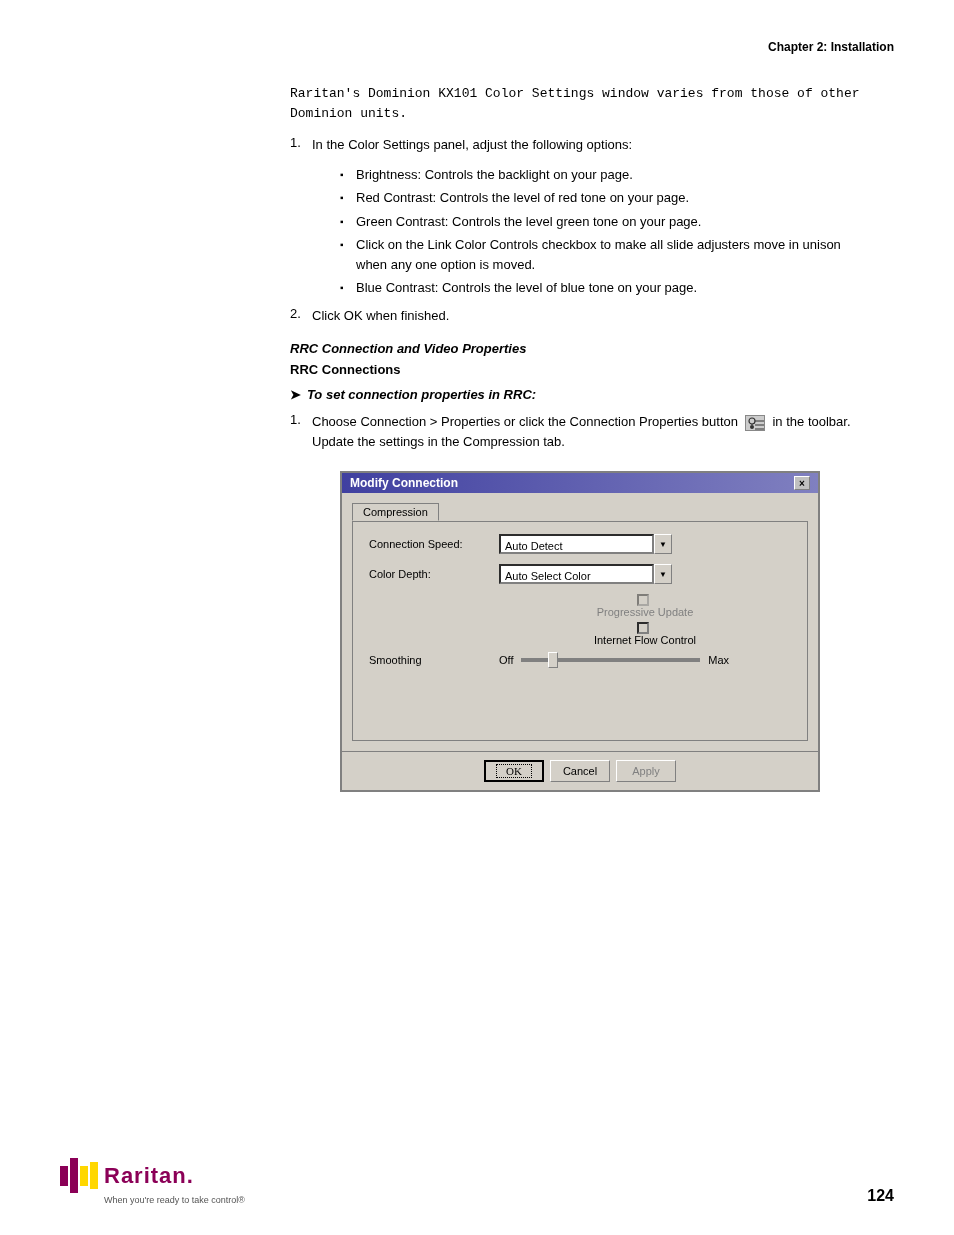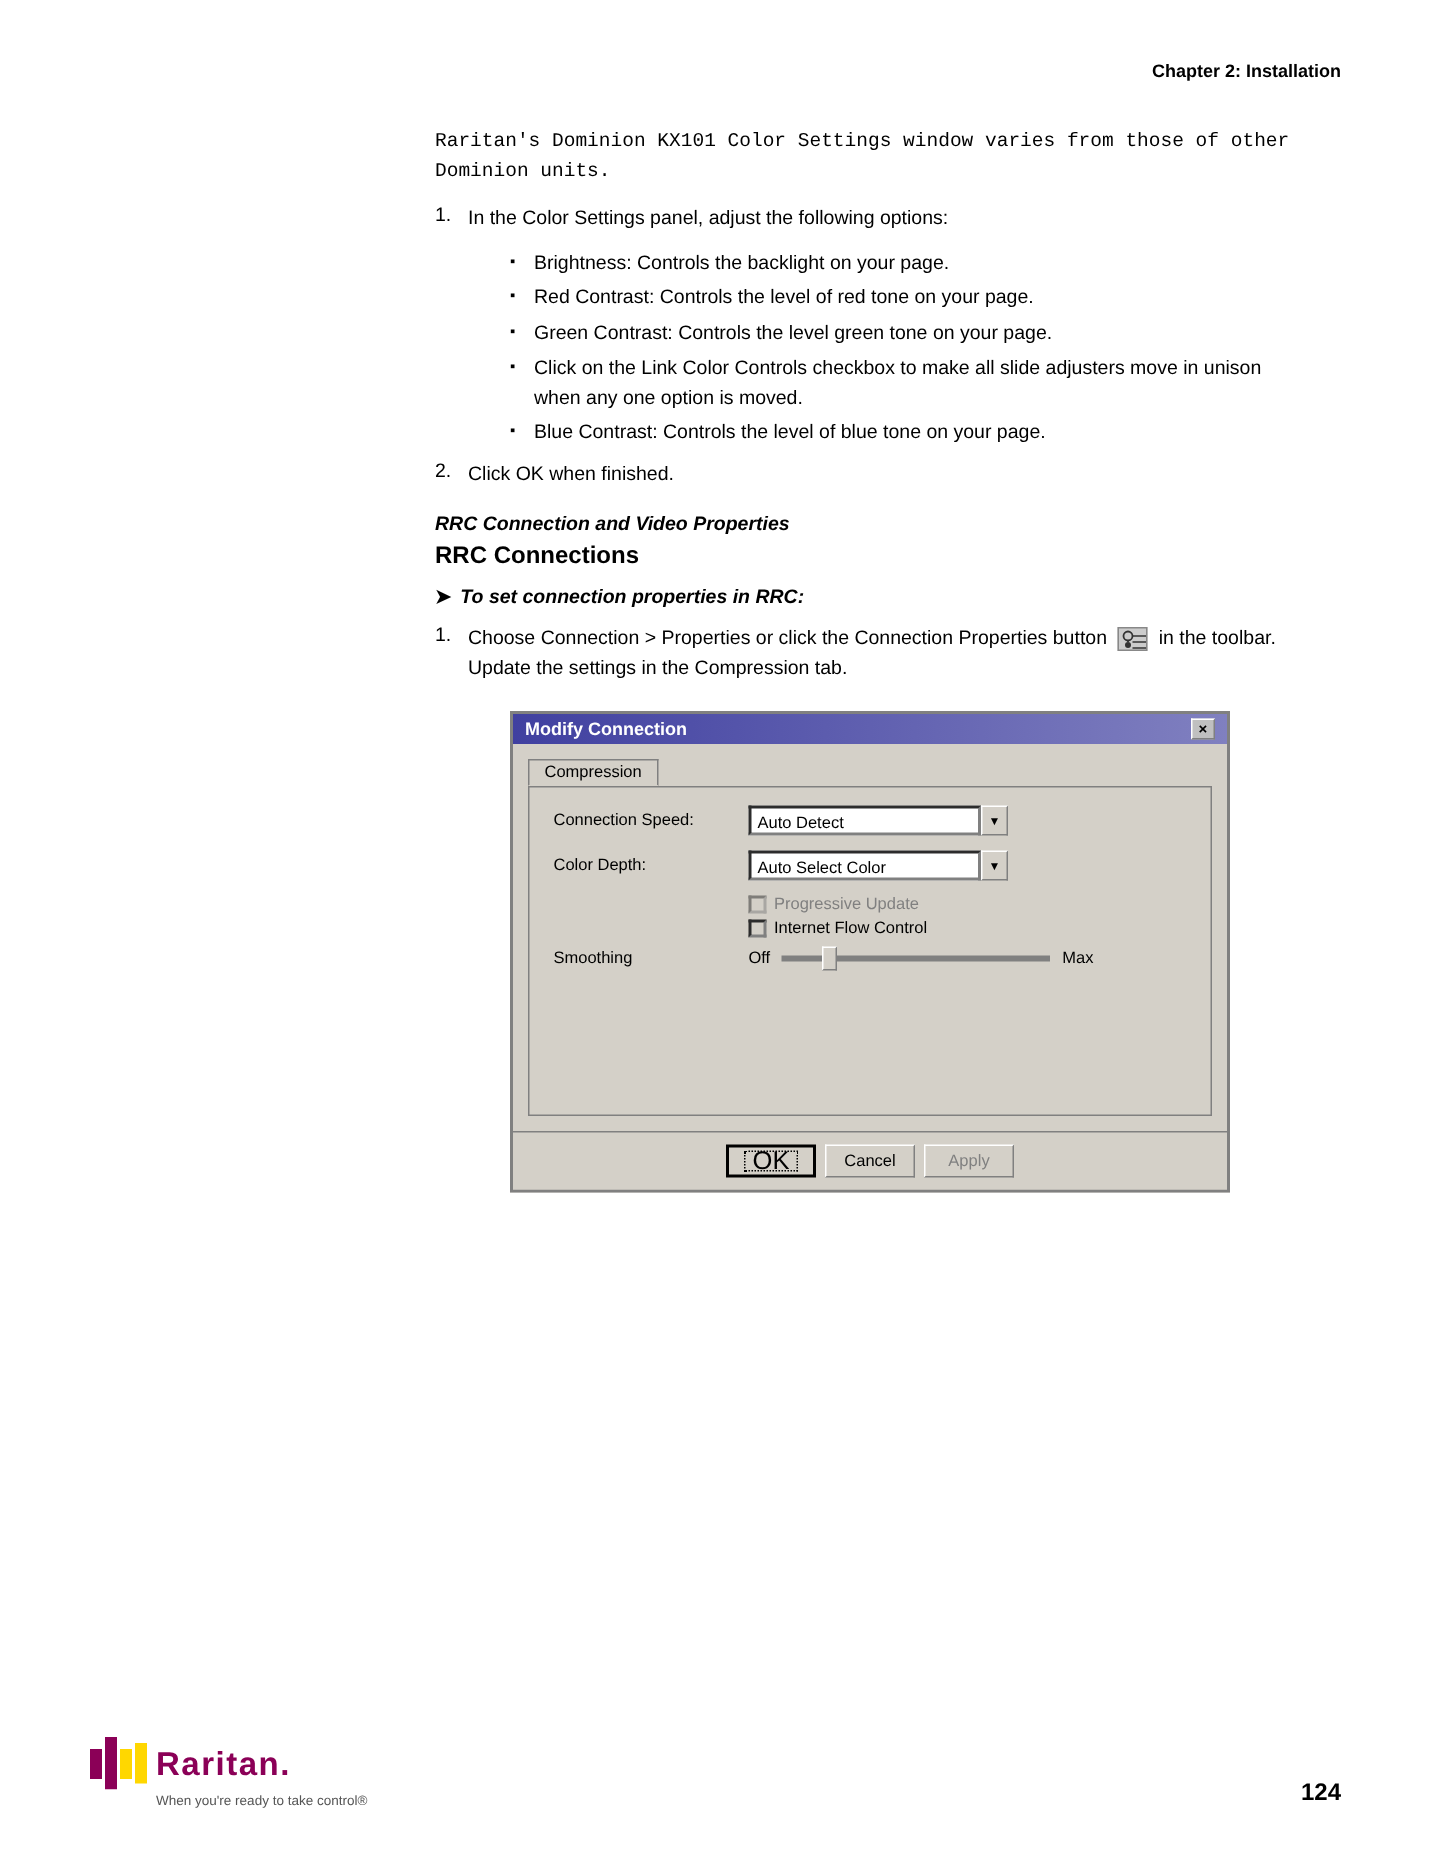--- a/index.html
+++ b/index.html
@@ -63,21 +63,21 @@
       font-family: Arial, sans-serif;
       font-size: 13px;
       font-weight: bold;
       font-style: italic;
       margin-bottom: 6px;
       margin-top: 16px;
     }
 
     .section-heading-bold {
       font-family: Arial, sans-serif;
-      font-size: 16px;
+      font-size: 13px;
       font-weight: bold;
       margin-bottom: 10px;
     }
 
     .arrow-heading {
       display: flex;
       align-items: flex-start;
       margin-bottom: 10px;
       margin-top: 10px;
     }
@@ -223,20 +223,21 @@
       justify-content: center;
       font-size: 8px;
       cursor: pointer;
     }
 
     .checkbox-row {
       display: flex;
       align-items: center;
       margin-bottom: 4px;
       margin-left: 130px;
+      flex-direction: column;
     }
 
     .win-checkbox {
       width: 12px;
       height: 12px;
       border: 2px inset #808080;
       background: #d4d0c8;
       margin-right: 5px;
       display: inline-block;
     }
@@ -315,24 +316,24 @@
       padding: 2px 10px;
       cursor: pointer;
       font-family: Arial, sans-serif;
     }
 
     .win-btn-default {
       border: 2px solid #000;
       background: #d4d0c8;
       min-width: 60px;
       height: 22px;
-      font-size: 17px;
+      font-size: 11px;
       padding: 2px 10px;
       cursor: pointer;
-      font-family: Liberation Sans, sans-serif;
+      font-family: Liberation Serif, serif;
     }
 
     .win-btn-disabled {
       min-width: 60px;
       height: 22px;
       background: #d4d0c8;
       border: 1px solid #808080;
       border-top-color: #fff;
       border-left-color: #fff;
       font-size: 11px;

